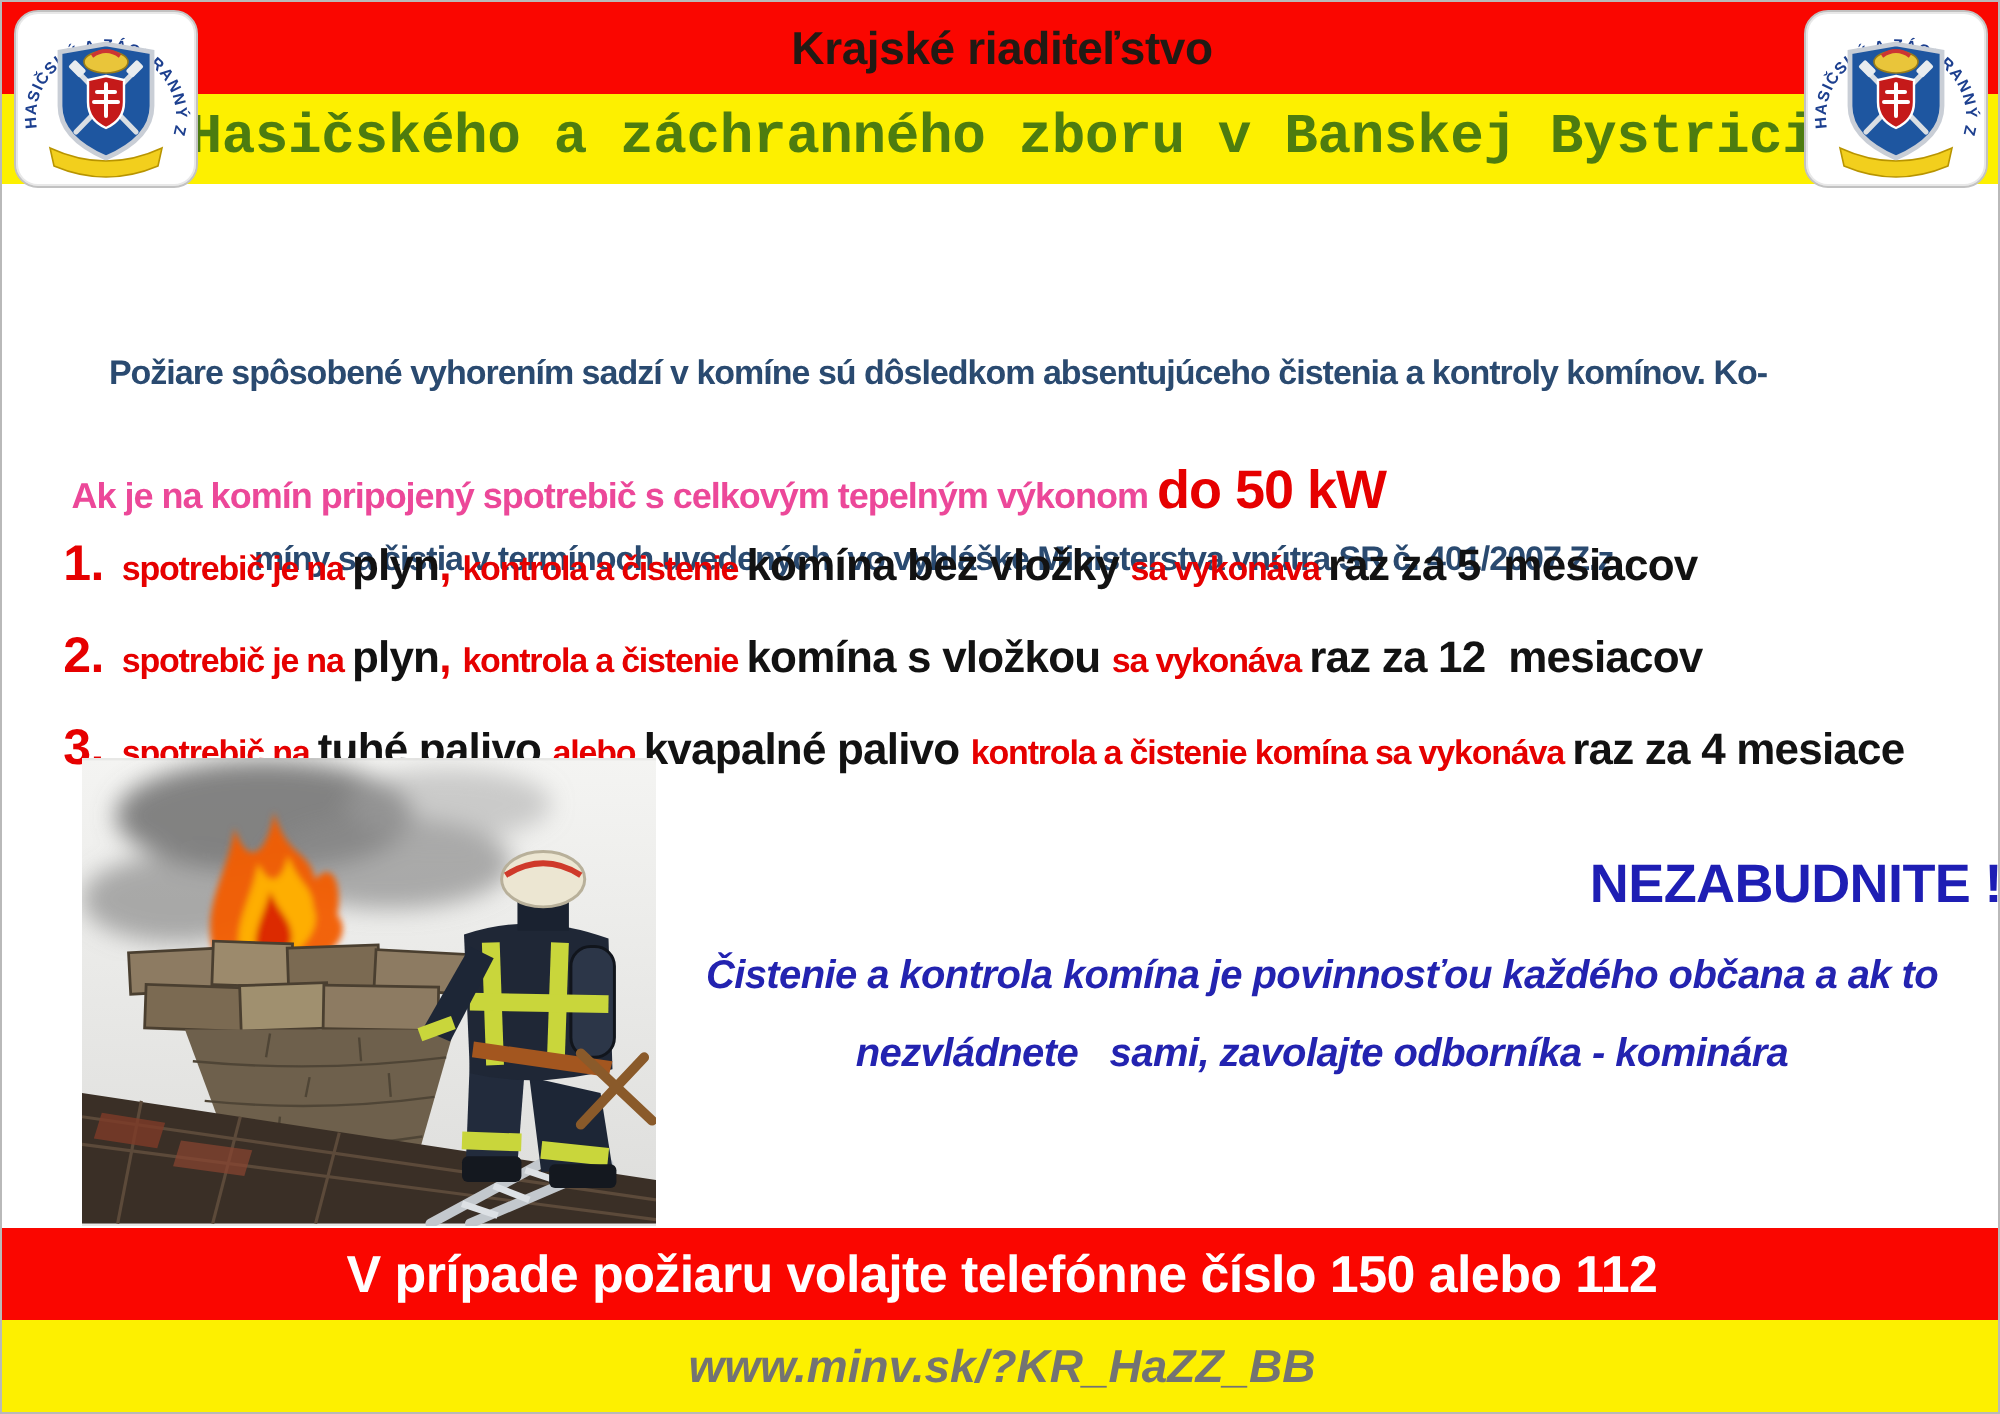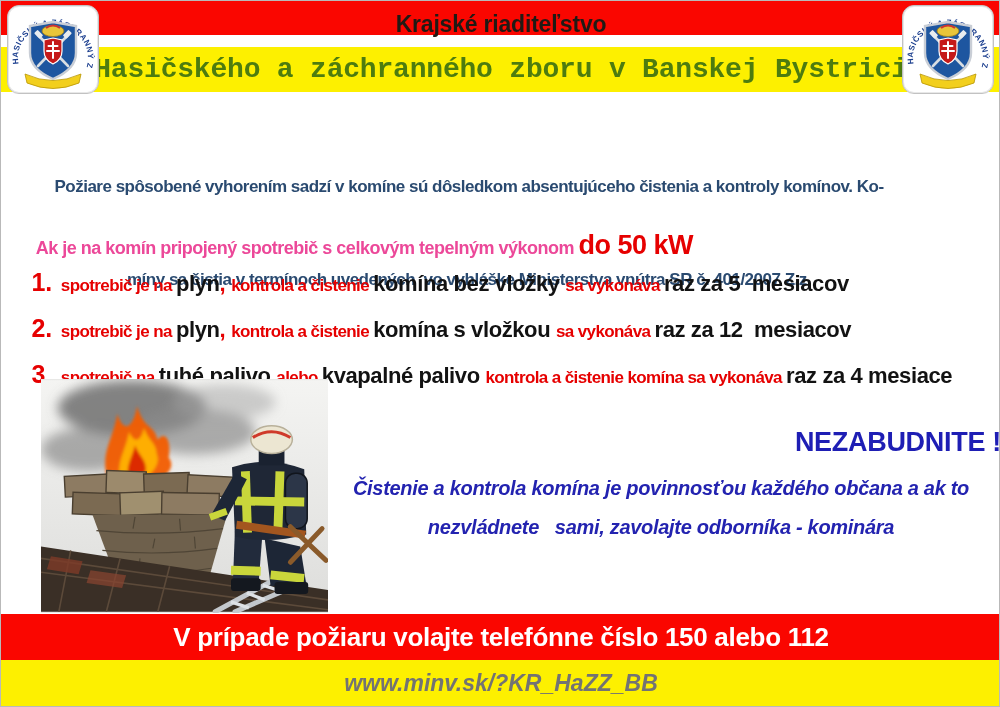--- a/index.html
+++ b/index.html
@@ -3,21 +3,21 @@
 <meta charset="utf-8">
 <style>
   html,body{margin:0;padding:0;background:#888;}
   .poster{
     position:relative; width:1000px; height:707px; background:#ffffff;
     font-family:"Liberation Sans", sans-serif; overflow:hidden;
     box-sizing:border-box; border:1px solid #b9b9b9;
   }
   
   .bar{position:absolute; left:0; width:1000px; text-align:center;}
-  .bar-red-top{top:0; height:34px; background:#fa0600;}
+  .bar-red-top{top:0; height:46px; background:#fa0600;}
   .bar-yellow-top{top:46px; height:45px; background:#fdf000;}
   .bar-red-top .bar-text{
     line-height:46px; font-size:23px; font-weight:bold; color:#211a14; letter-spacing:-0.2px;}
   .bar-yellow-top .bar-text{
     line-height:45px; font-size:28px; font-weight:bold; color:#4d7c0f; letter-spacing:-0.2px;font-family:Liberation Mono, monospace;}
   
   .logo-tile{
     position:absolute; top:4px; width:90px; height:87px; background:#ffffff;
     border:1px solid #c2c2c2; border-radius:12px; box-shadow:0 0 0 1px #e8e8e8 inset;
   }

